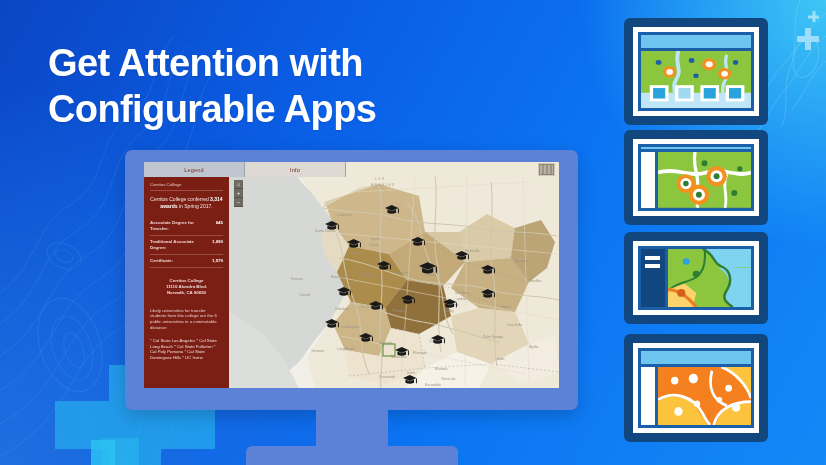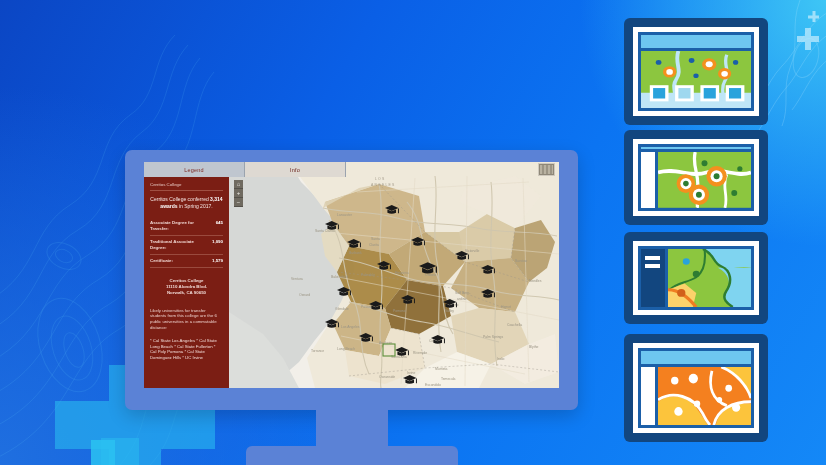--- a/index.html
+++ b/index.html
@@ -212,20 +212,22 @@
 <div class="plus" id="plus-corner">
     <i class="h"></i>
     <i class="v"></i>
   </div>
 <div class="plus" id="plus-corner2">
     <i class="h"></i>
     <i class="v"></i>
   </div>
 
 <h1 id="headline">
+  <span class="l1">Get Attention with</span>
+  <span class="l2">Configurable Apps</span>
 </h1>
 
 <div id="monitor">
   <div id="monitor-bezel"></div>
   <div id="monitor-neck"></div>
   <div id="monitor-base"></div>
 
   <div id="monitor-screen">
 
     <div id="map-area">

